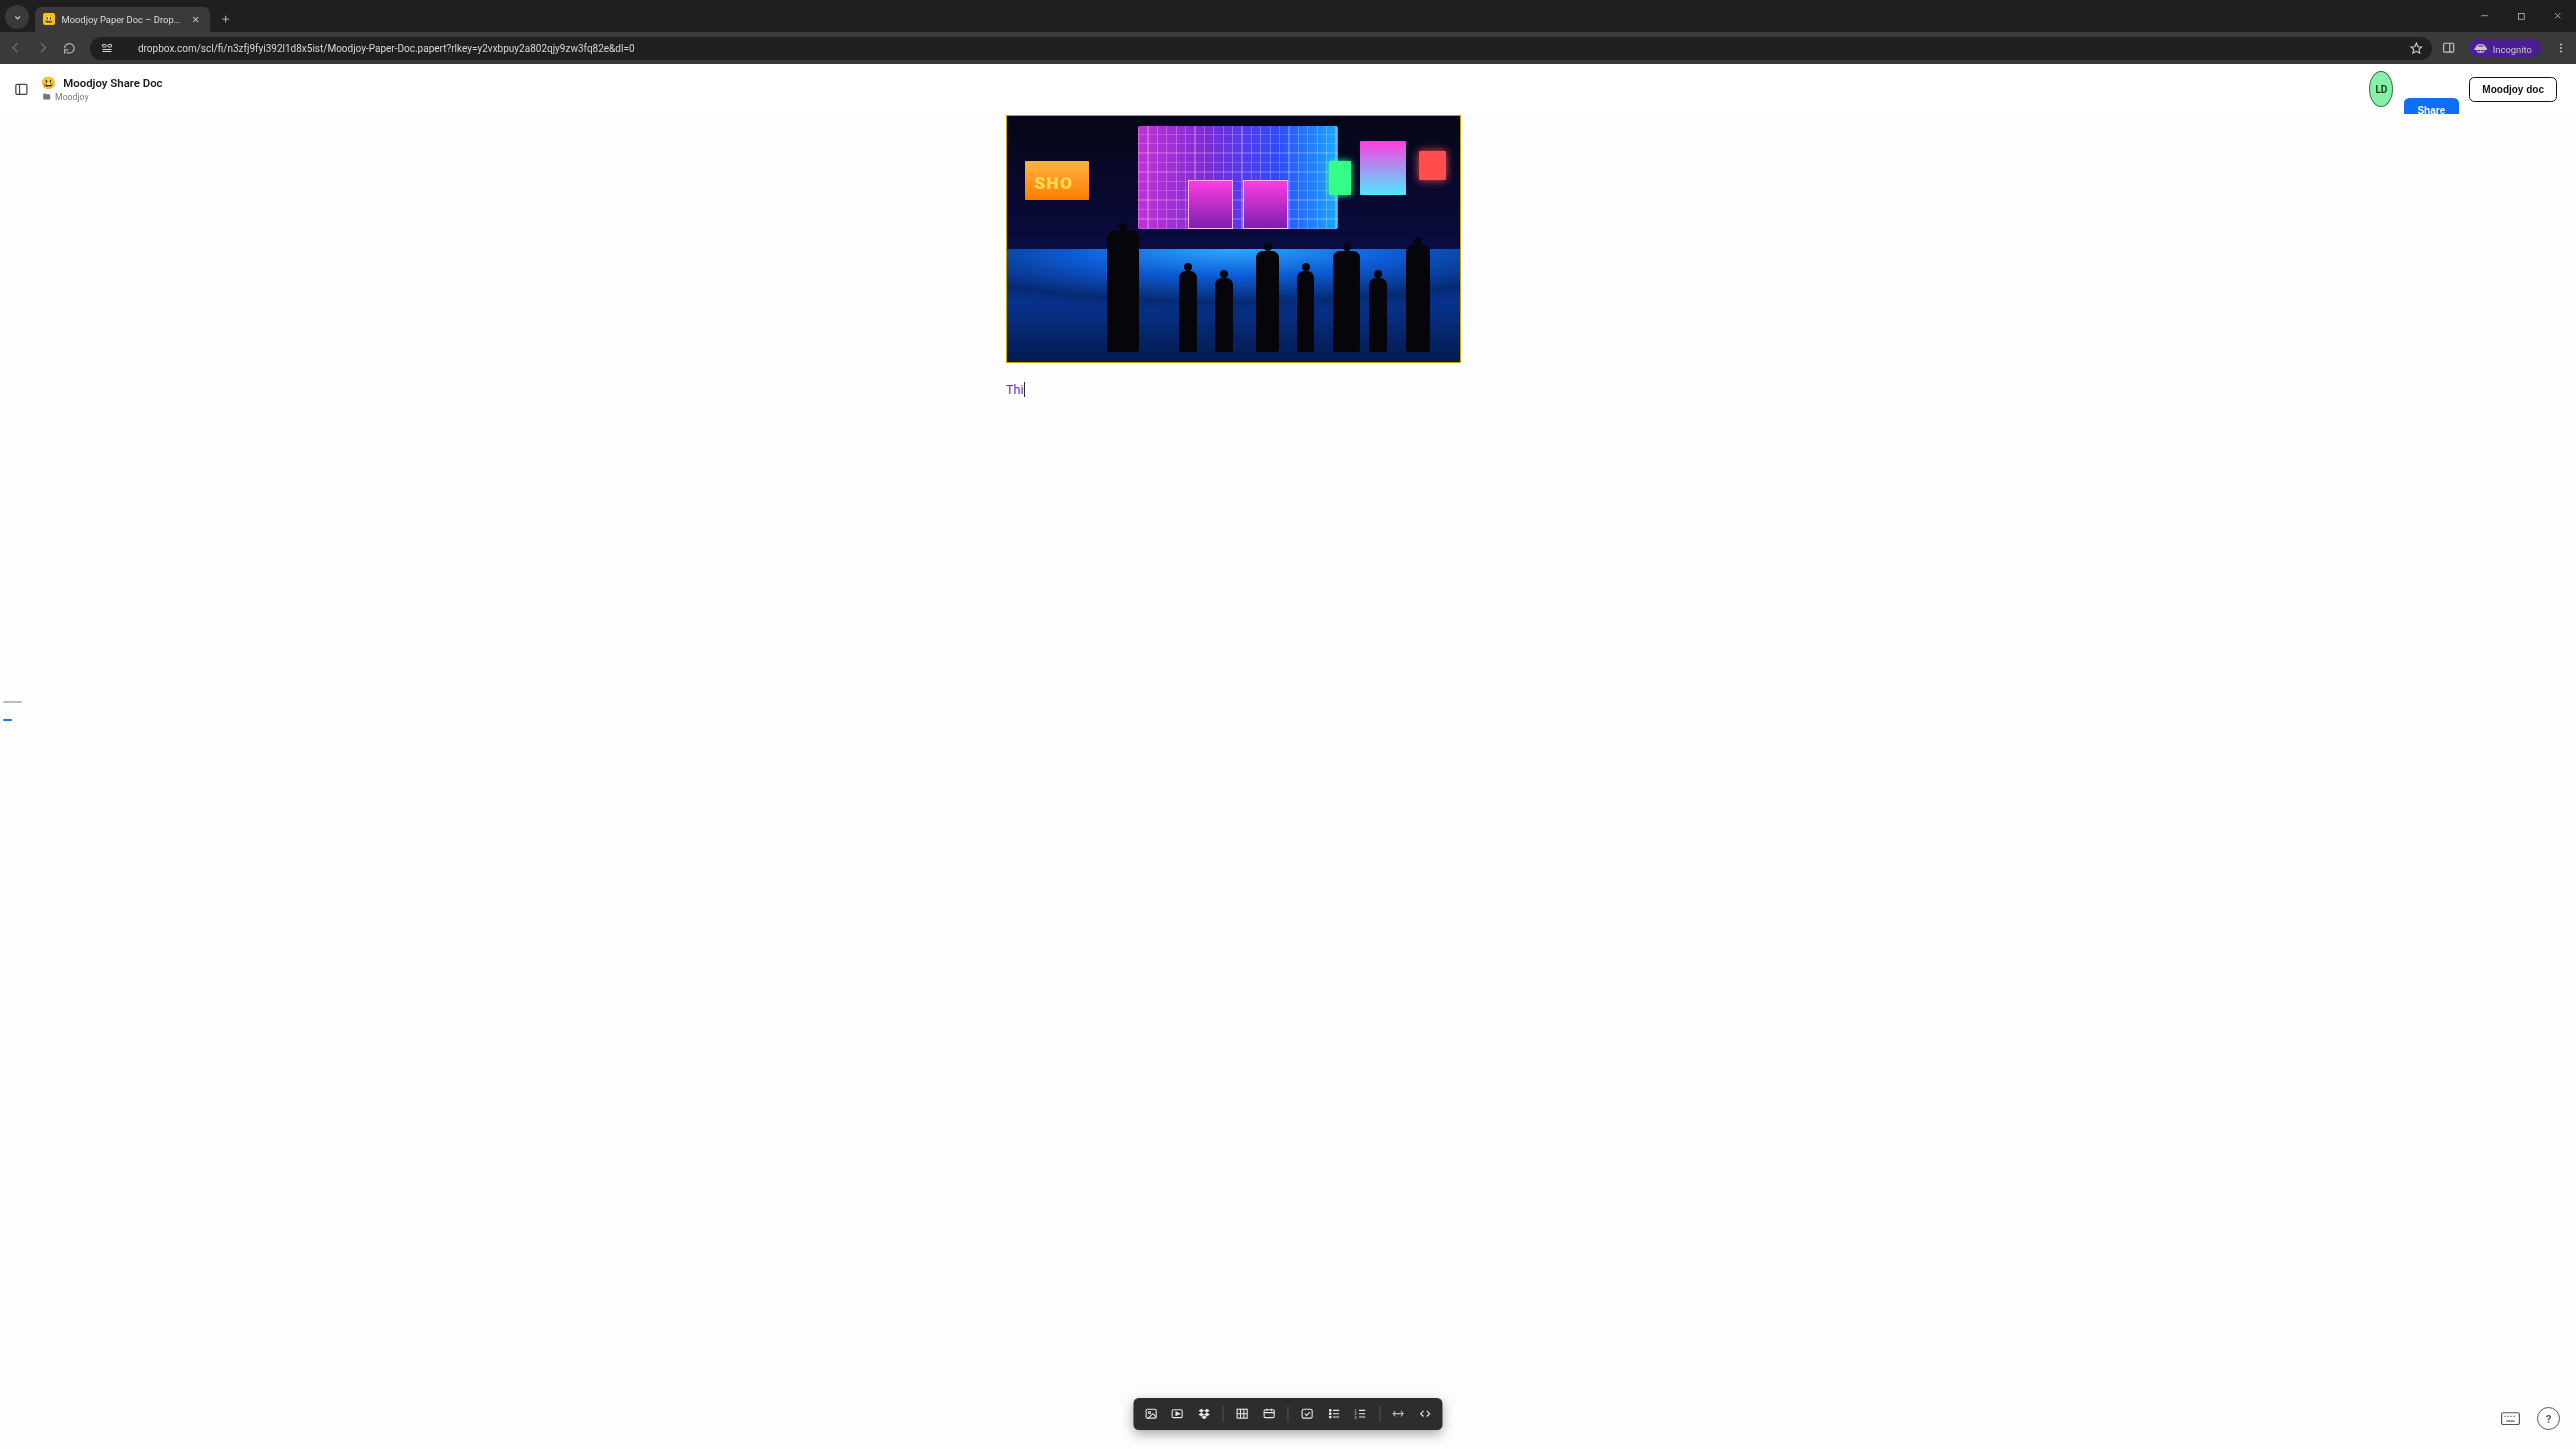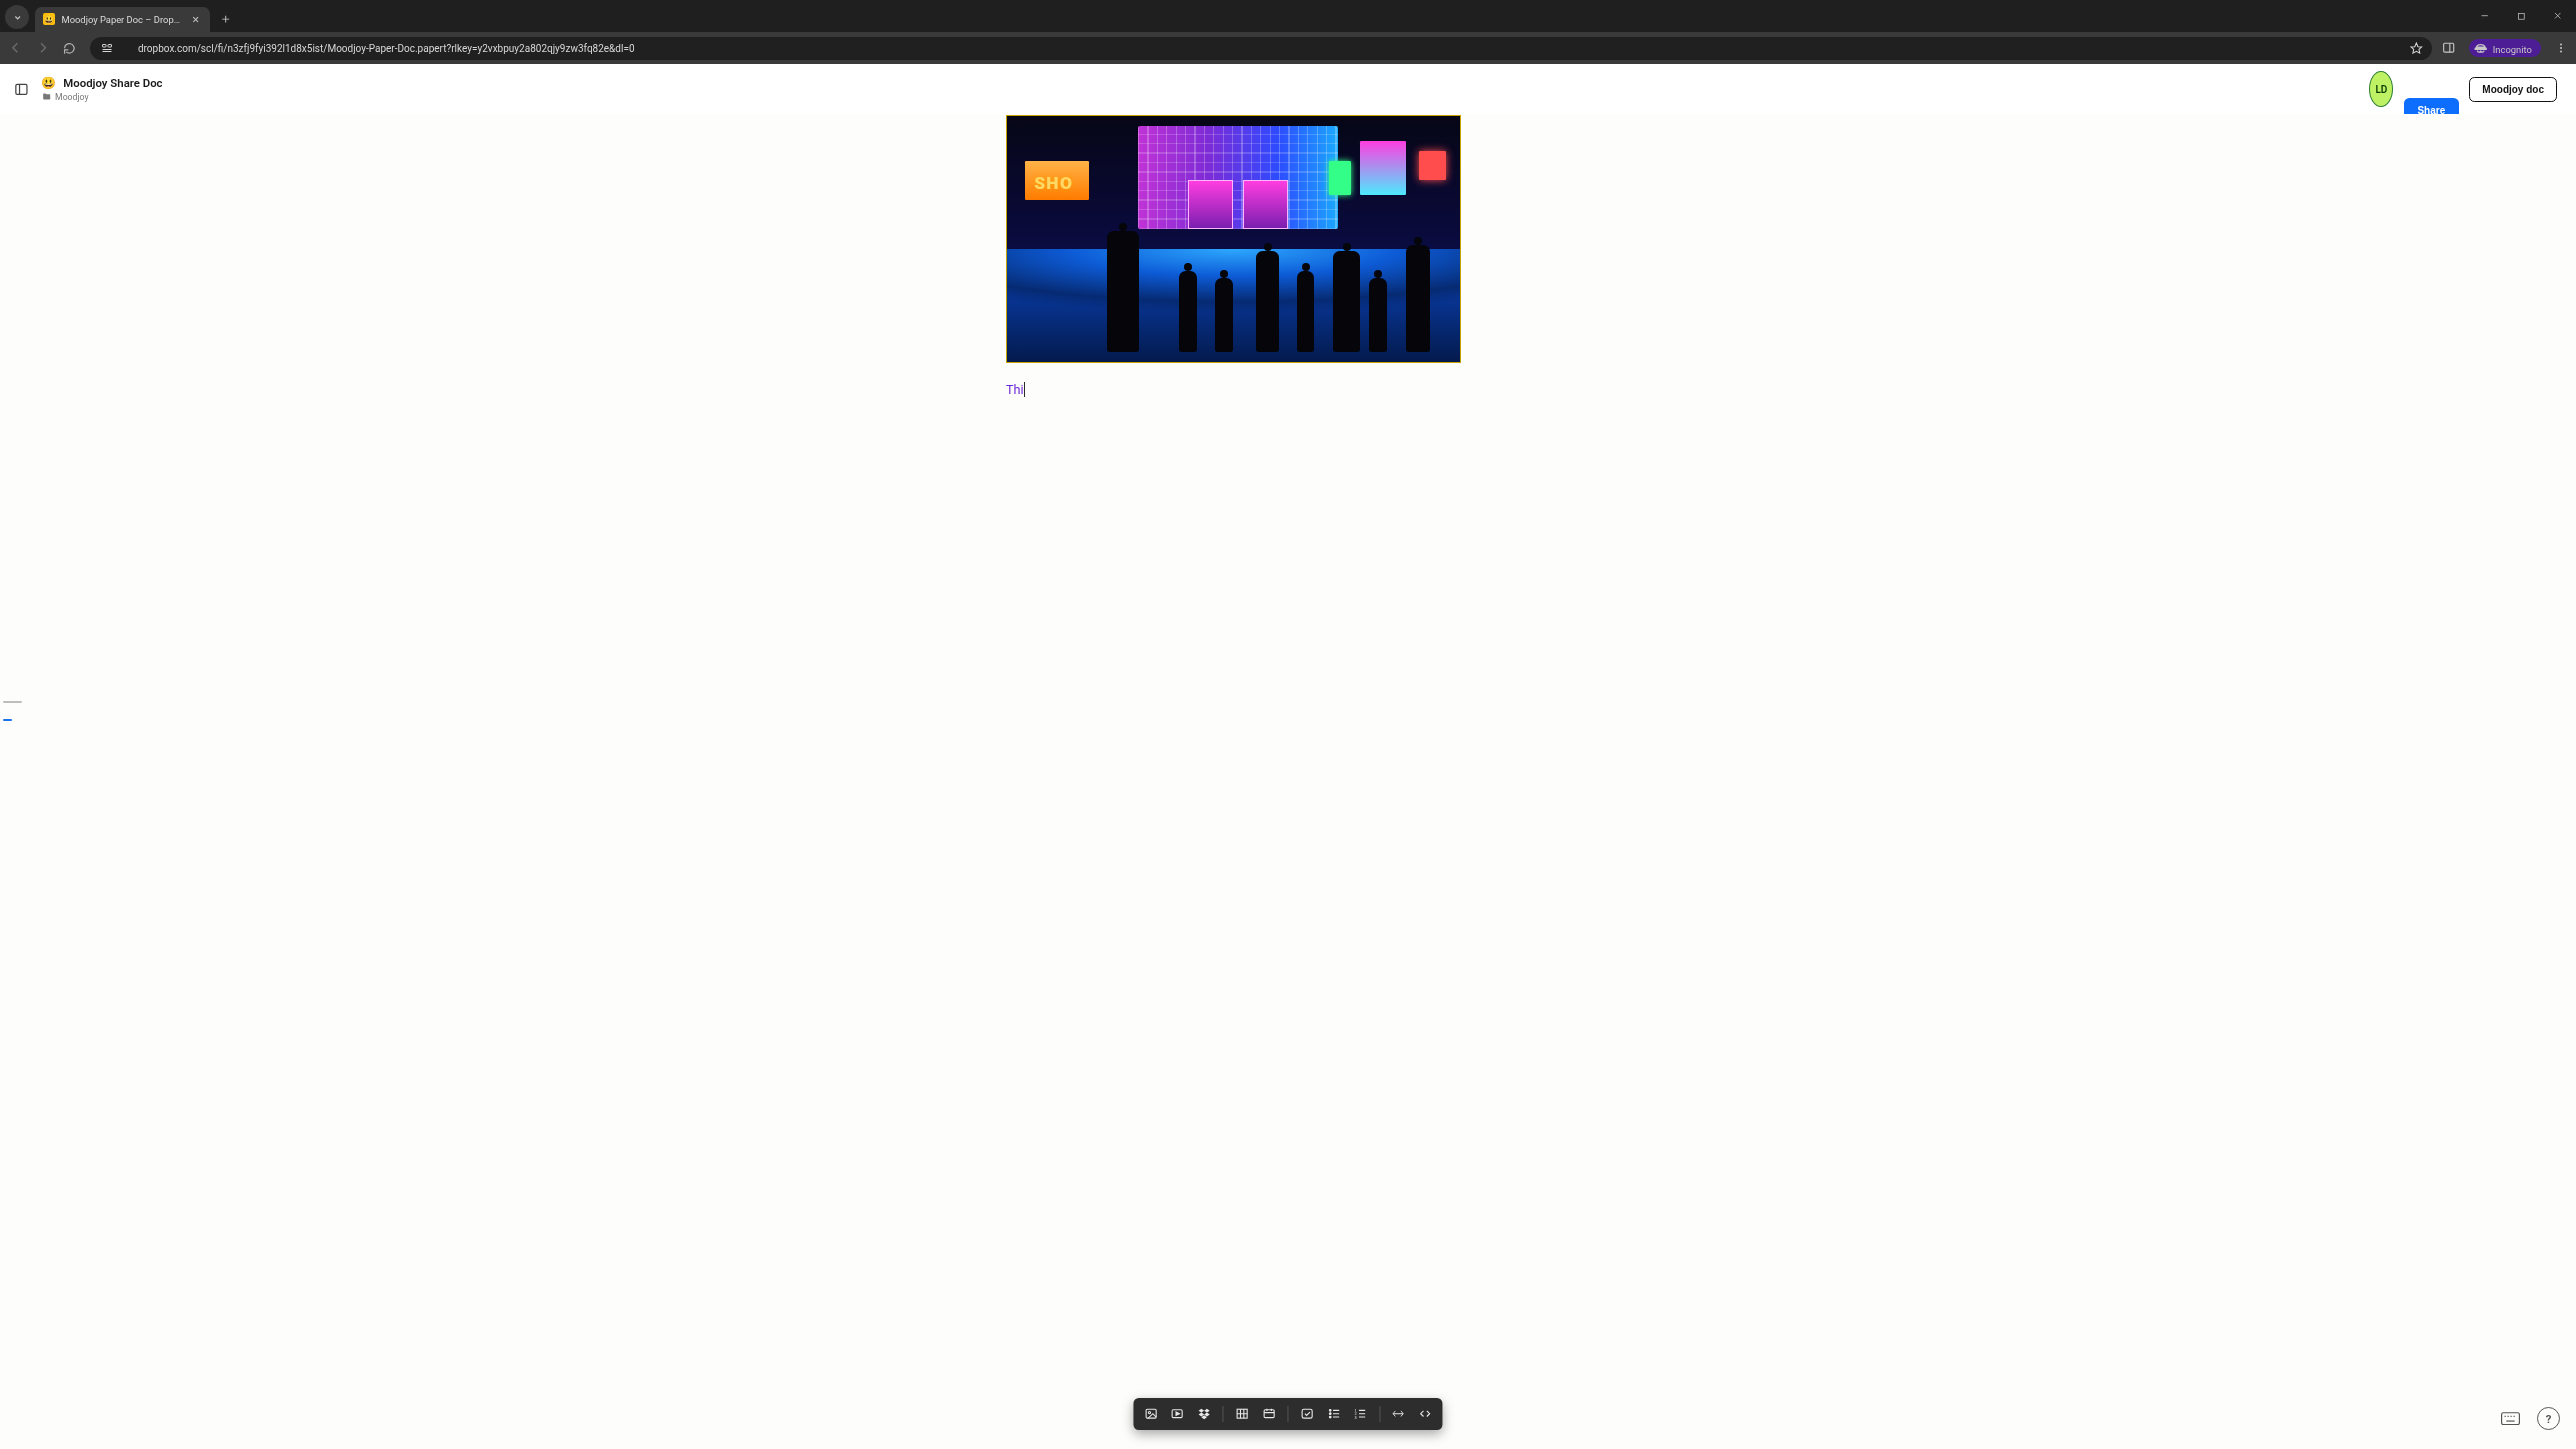--- a/index.html
+++ b/index.html
@@ -31,21 +31,21 @@
   .app { flex:1; display:flex; flex-direction:column; background:#fff; min-height:0; }
   .paper-header { height:50px; background:#fff; display:flex; align-items:center; padding:0 19px 0 12px; gap:10.7px; border-bottom:0; }
   .sidebar-toggle { width:19px; height:19px; color:#444; cursor:pointer; display:flex; align-items:center; justify-content:center; }
   .doc-head { display:flex; flex-direction:column; gap:1.3px; }
   .doc-title-row { display:flex; align-items:center; gap:6.7px; }
   .doc-emoji { font-size:12px; }
   .doc-title { font-weight:600; font-size:11.4px; color:#1b1b1b; }
   .breadcrumb { display:flex; align-items:center; gap:4px; color:#777; font-size:8.7px; }
   .breadcrumb svg { width:9.4px; height:9.4px; fill:#777; }
   .header-spacer { flex:1; }
-  .avatar { width:24px; height:36px; border-radius:50%; background:#bef264; color:#083a00; display:flex; align-items:center; justify-content:center; font-weight:600; font-size:10px; border:1.3px solid #2e7d32; cursor:pointer; }
+  .avatar { width:24px; height:36px; border-radius:50%; background:#86efac; color:#083a00; display:flex; align-items:center; justify-content:center; font-weight:600; font-size:10px; border:1.3px solid #2e7d32; cursor:pointer; }
   .btn-share { background:#0d6efd; color:#fff; font-weight:600; border:none; border-radius:5.4px; padding:6.7px 13.4px; font-size:10px; cursor:pointer;margin-top:42px; }
   .btn-createdoc { background:#fff; color:#111; font-weight:600; border:1.3px solid #111; border-radius:5.4px; padding:6px 12px; font-size:10px; cursor:pointer; }
 
   
   .canvas-wrap { flex:1; background:#fdfdfc; position:relative; overflow:hidden; }
   .canvas-scroll { position:absolute; inset:0; overflow-y:scroll; }
   .doc-col { width: 564px; margin: 0 auto; padding: 0 0 201px 0; }
 
   .hero-img {
     width: 455px; height: 248px; margin-top: 1.3px;

